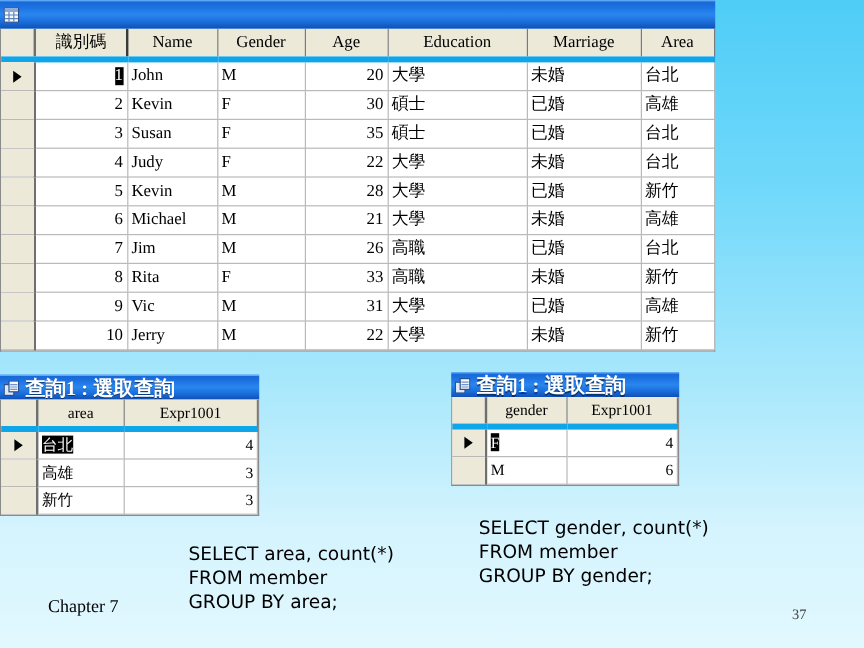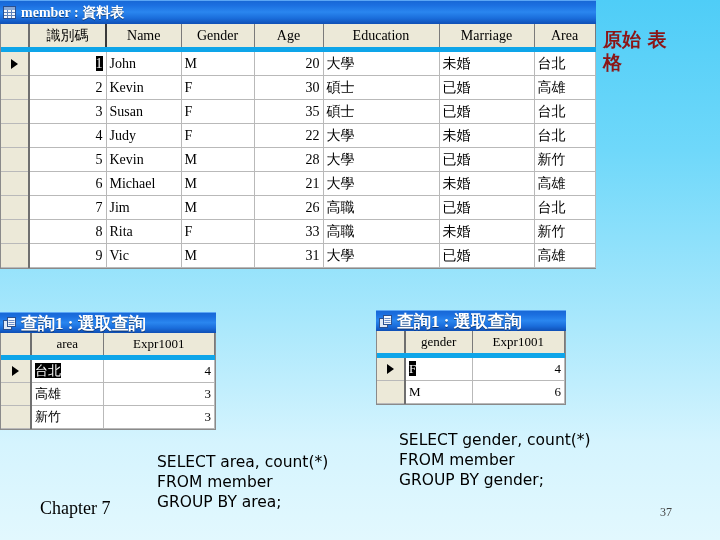--- a/index.html
+++ b/index.html
@@ -68,21 +68,21 @@
   }
   .sql{
     position:absolute;color:#000;font-weight:normal;
     font-family:"DejaVu Sans", sans-serif;
     font-size:15.5px;line-height:20px;white-space:pre;
   }
   #sql-area{left:146px;top:452px;margin-left:11px;}
   #sql-gender{left:399px;top:430px;}
   #chapter-label{
     position:absolute;left:40px;top:498px;
-    font-family:"Liberation Serif", serif;font-size:18px;color:#000;
+    font-family:"Liberation Serif", serif;font-size:15px;color:#000;
   }
   #page-number{
     position:absolute;left:660px;top:505px;
     font-family:Liberation Serif, serif;font-size:12px;color:#444;
   }
 </style>
 </head>
 <body>
 
 <div class="slide">
@@ -90,21 +90,20 @@
   <div class="win" id="member-window">
     <div class="titlebar">
       <svg class="ico" viewBox="0 0 13 13">
         <rect x="0.5" y="0.5" width="12" height="12" fill="#f4f7fb" stroke="#2a4f8f"></rect>
         <rect x="1" y="1" width="11" height="3" fill="#8aa9d6"></rect>
         <line x1="1" y1="6.5" x2="12" y2="6.5" stroke="#5d82bb" stroke-width="1"></line>
         <line x1="1" y1="9.5" x2="12" y2="9.5" stroke="#5d82bb" stroke-width="1"></line>
         <line x1="4.5" y1="4" x2="4.5" y2="12" stroke="#5d82bb" stroke-width="1"></line>
         <line x1="8.5" y1="4" x2="8.5" y2="12" stroke="#5d82bb" stroke-width="1"></line>
       </svg>
-      <span class="tb-text">member : 資料表</span>
     </div>
     <div class="grid">
       <table class="g" id="member-table">
         <colgroup>
           <col style="width:28px">
             <col style="width:77px">
             <col style="width:75px">
           <col style="width:73px">
             <col style="width:69px">
             <col style="width:116px">
@@ -209,27 +208,35 @@
             <tr>
               <td class="selcol arrow-cell"></td>
               <td class="num"><span>9</span></td>
               <td class="ctr"><span>Vic</span></td>
               <td class="ctr"><span>M</span></td>
               <td class="num"><span>31</span></td>
               <td class="ctr"><span>大學</span></td>
               <td class="ctr"><span>已婚</span></td>
               <td class="ctr"><span>高雄</span></td>
             </tr>
+            <tr>
+              <td class="selcol arrow-cell"></td>
+              <td class="num"><span>10</span></td>
+              <td class="ctr"><span>Jerry</span></td>
+              <td class="ctr"><span>M</span></td>
+              <td class="num"><span>22</span></td>
+              <td class="ctr"><span>大學</span></td>
+              <td class="ctr"><span>未婚</span></td>
+              <td class="ctr"><span>新竹</span></td>
+            </tr>
           </tbody>
       </table>
     </div>
   </div>
 
-  <div id="original-label">原始
-表格</div>
 
   <div class="win qwin" id="query-area-window">
     <div class="titlebar">
       <svg class="ico" viewBox="0 0 13 13">
         <rect x="0.5" y="3.5" width="8" height="9" fill="#dfe8f6" stroke="#2a4f8f"></rect>
         <rect x="4.5" y="0.5" width="8" height="9" fill="#f4f7fb" stroke="#2a4f8f"></rect>
         <line x1="5.5" y1="3.5" x2="11.5" y2="3.5" stroke="#6f90c8"></line>
         <line x1="5.5" y1="5.5" x2="11.5" y2="5.5" stroke="#6f90c8"></line>
         <line x1="5.5" y1="7.5" x2="11.5" y2="7.5" stroke="#6f90c8"></line>
       </svg>

